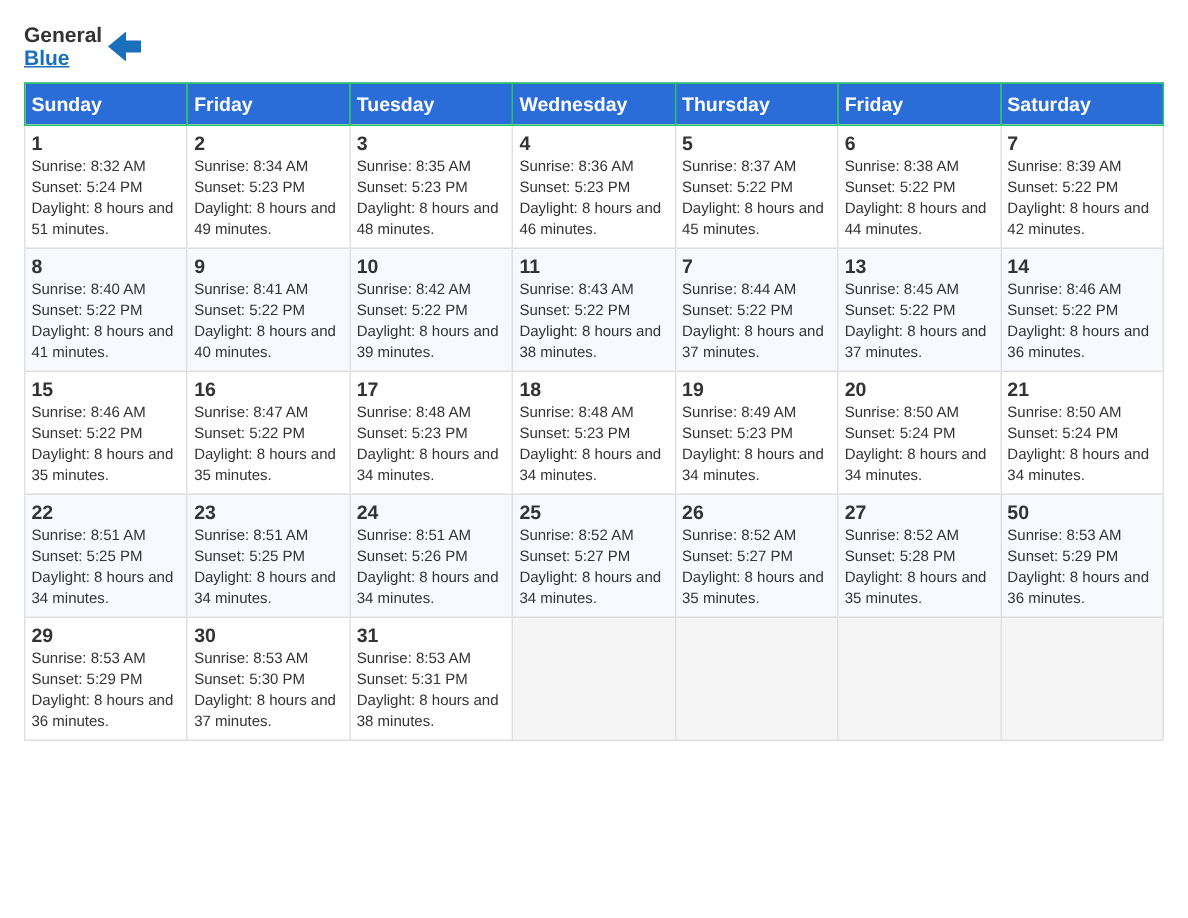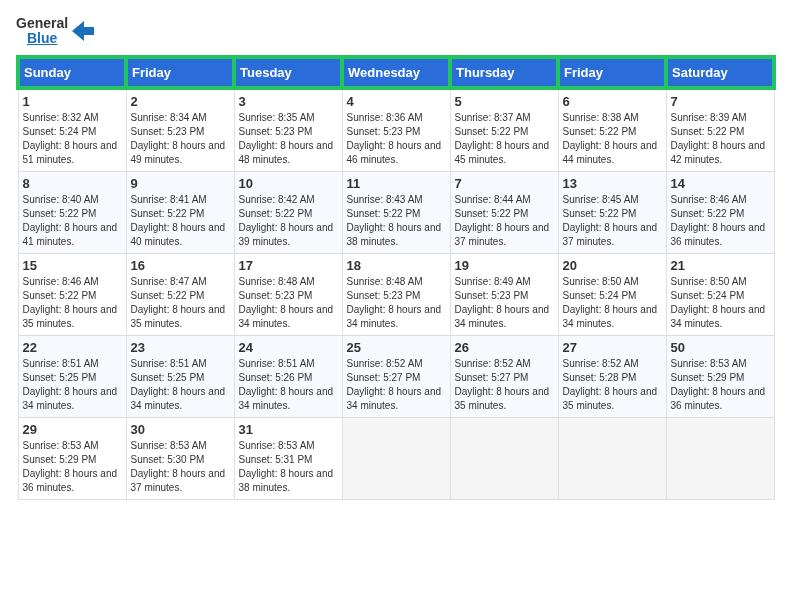--- a/index.html
+++ b/index.html
@@ -40,21 +40,21 @@
     }
     .calendar thead tr {
       background-color: #2a6dd9;
     }
     .calendar thead th {
       color: #fff;
       font-size: 13px;
       font-weight: bold;
       padding: 6px 4px;
       text-align: left;
-      border: 4px solid #22c55e;
+      border: 1px solid #22c55e;
     }
     .calendar tbody tr {
       border-bottom: 1px solid #ddd;
     }
     .calendar tbody td {
       vertical-align: top;
       padding: 4px 4px;
       font-size: 10.5px;
       color: #333;
       border-right: 1px solid #e0e0e0;
@@ -78,21 +78,21 @@
     }
     .empty-cell {
       background: #f5f5f5 !important;
     }
   </style>
 </head>
 <body>
 
 <div class="header-area">
   <div class="logo">
-    <div style="display:flex;flex-direction:column;line-height:1.1;align-items:center;">
+    <div style="display:flex;flex-direction:column;line-height:1.1;">
       <span style="font-size:14px;font-weight:bold;color:#333;">General</span>
       <span style="font-size:14px;font-weight:bold;color:#1a6fba;text-decoration:underline;">Blue</span>
     </div>
     <svg width="22" height="20" viewBox="0 0 22 20">
       <polygon points="0,10 12,0 12,6 22,6 22,14 12,14 12,20" fill="#1a6fba"></polygon>
     </svg>
   </div>
   <div class="title-area">
     <div class="main-title"></div>
     <div class="sub-title"></div>

